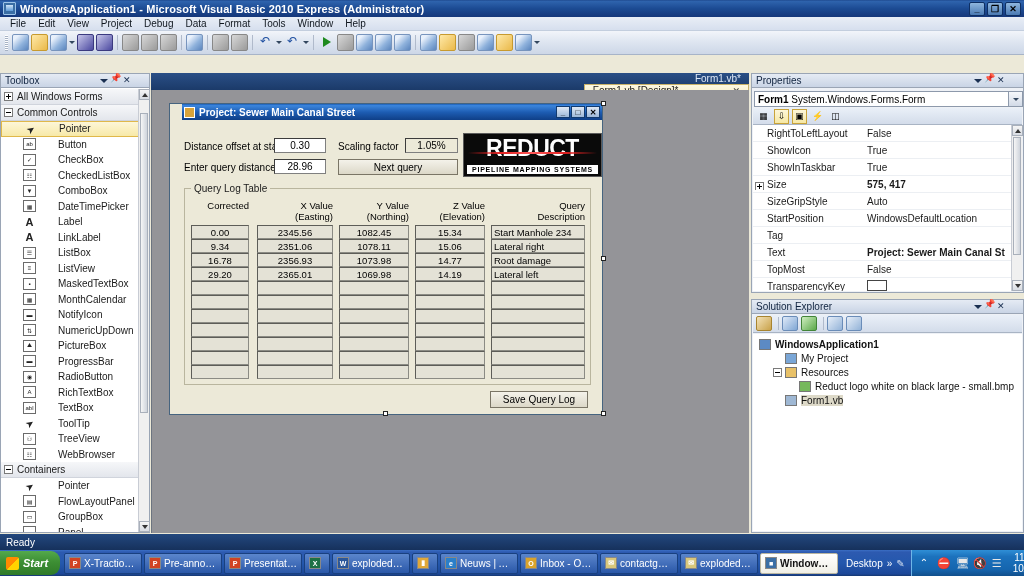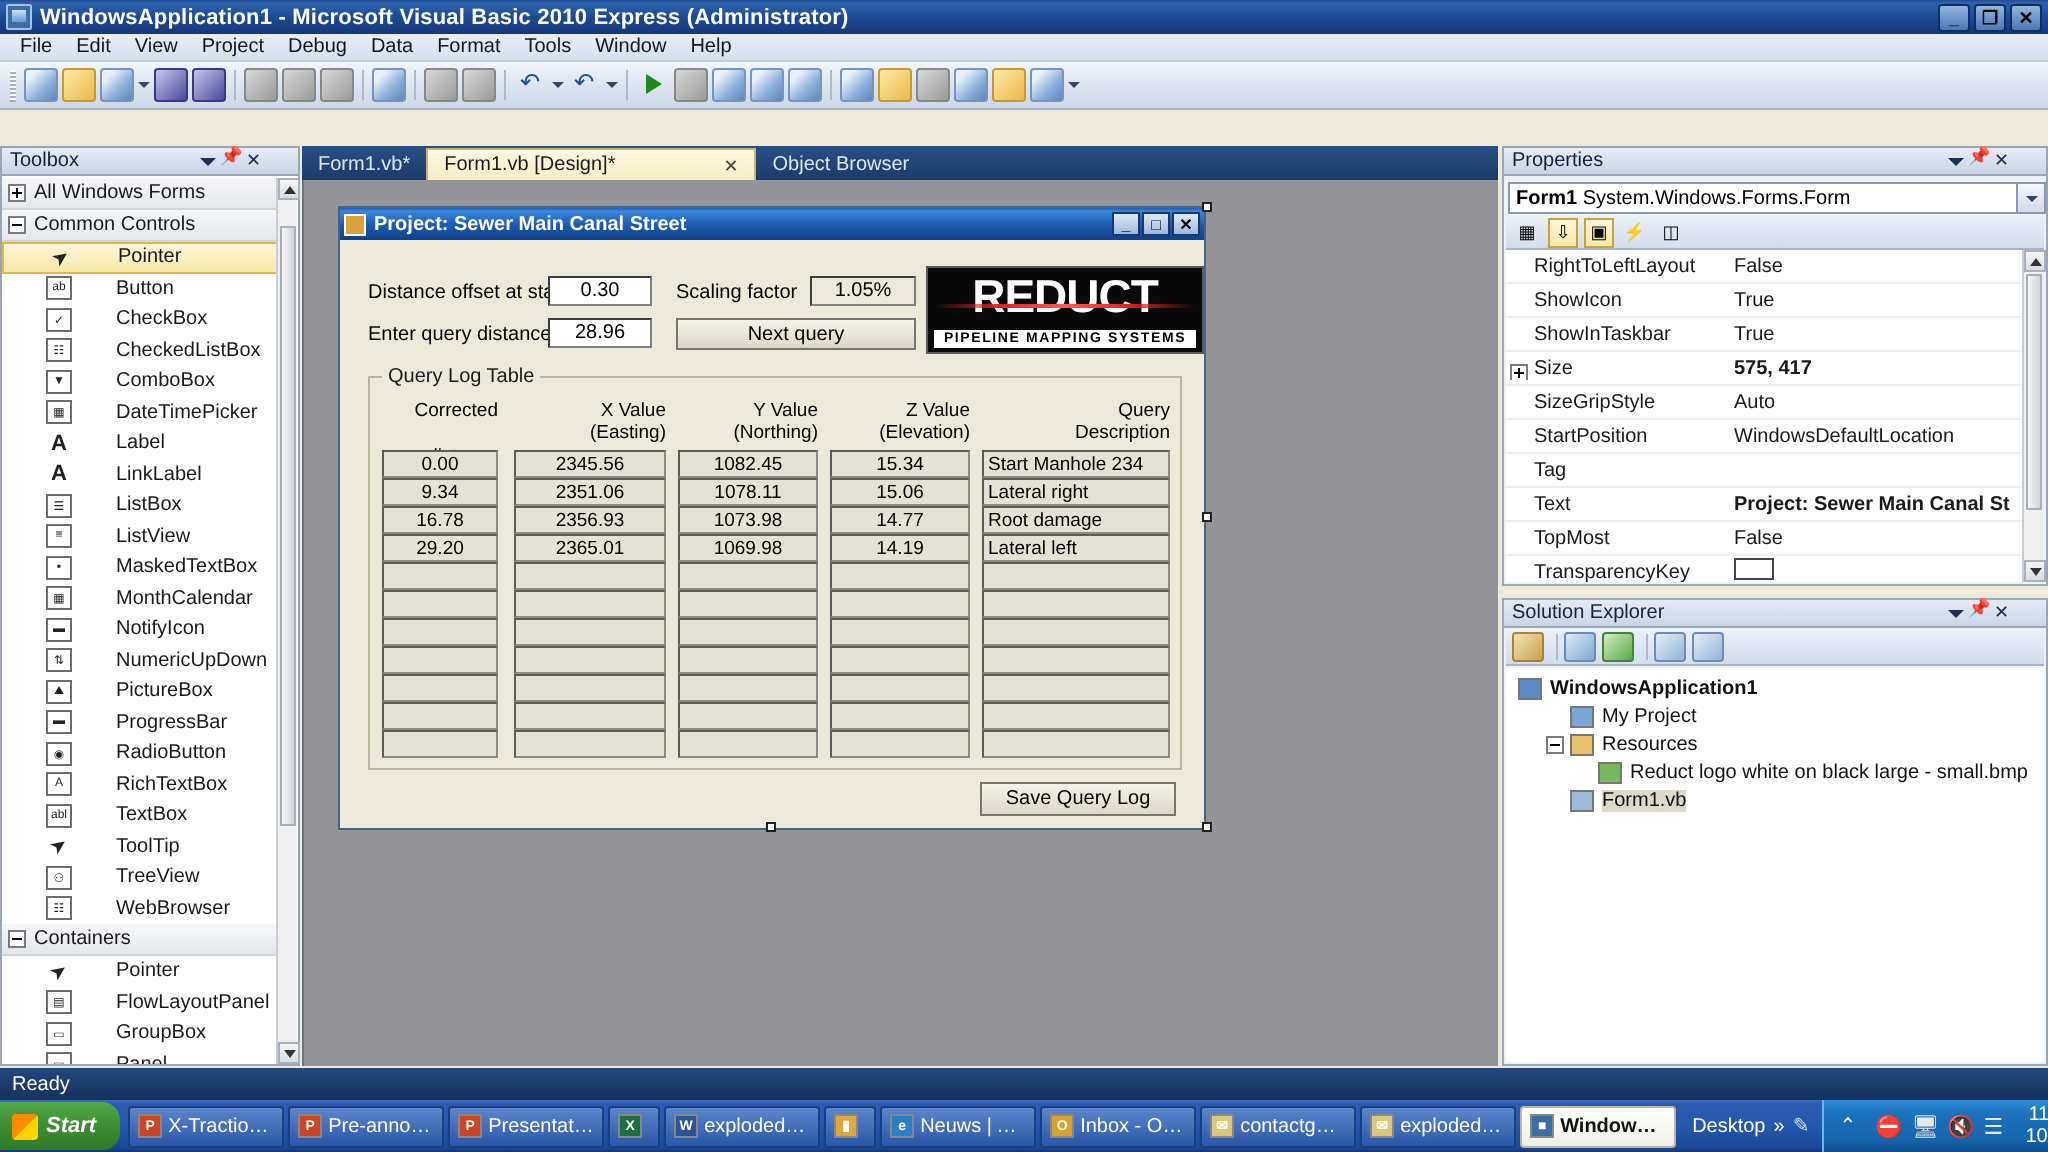--- a/index.html
+++ b/index.html
@@ -92,36 +92,36 @@
     background:linear-gradient(90deg,#f6f6f6,#cfd4dc); border:1px solid #a9b0bb;}
   .sb-arrow { position:absolute; left:0; width:11px; height:11px;
     background:linear-gradient(180deg,#f5f5f5,#d8dce3); border:1px solid #a9b0bb;}
   .sb-arrow.up { top:0; } .sb-arrow.down { bottom:0; }
   .sb-arrow:after{content:"";position:absolute;left:2px;}
   .sb-arrow.up:after{top:3px;border-bottom:4px solid #333;border-left:3.5px solid transparent;border-right:3.5px solid transparent;}
   .sb-arrow.down:after{top:3px;border-top:4px solid #333;border-left:3.5px solid transparent;border-right:3.5px solid transparent;}
 
   
   #tabstrip { position:absolute; left:151px; top:73px; width:598px; height:17px;
-    background:linear-gradient(180deg,#2a4f86,#1b3a69); display:flex; align-items:flex-end; }
+    background:linear-gradient(180deg,#2a4f86,#1b3a69); display:flex; align-items:flex-end;flex-direction:column; }
   .tab { height:15px; padding:0 8px; font-size:10px; display:flex; align-items:center;
     color:#dce7f7; white-space:nowrap;}
   .tab.active { background:linear-gradient(180deg,#fdf8e2,#f6edc4); color:#1a1a1a;
     border:1px solid #c9b36a; border-bottom:none; height:16px;gap:48px; }
   .tab .x { margin-left:6px; font-size:9px; color:#444; }
   #designer { position:absolute; left:151px; top:90px; width:598px; height:443px;
     background:#8b8d91; border-left:1px solid #6c7480; overflow:hidden; }
   #desinner { position:absolute; left:0; top:0; right:0; bottom:0; background:#949498; }
 
   
   #vbform { position:absolute; left:17px; top:13px; width:434px; height:312px;
     background:#ece9d8; border:1px solid #46647f; }
   .form-cap { height:16px;
     background:linear-gradient(180deg,#1c5fb8 0%,#3b85dc 10%,#1d5cb2 52%,#0f3f87 100%);
-    display:flex; align-items:center; color:#fff; font-size:10px; font-weight:bold; padding-left:2px;}
+    display:flex; align-items:center; color:#fff; font-size:10px; font-weight:bold; padding-left:2px;margin-left:12px;}
   .form-cap .fi { width:11px; height:11px; background:#d8a33a; border:1px solid #fff;
     margin-right:4px; flex:none; }
   .form-cap .ft { flex:1; white-space:nowrap; overflow:hidden; }
   .fbtns { display:flex; gap:1px; margin-right:2px; }
   .fbtn { width:14px; height:12px; background:linear-gradient(180deg,#dfe9f5,#9db8d8);
     border:1px solid #123a6e; font-size:8px; color:#000; text-align:center; line-height:12px; font-weight:bold;}
   .form-body { position:absolute; left:0; top:16px; right:0; bottom:0; background:#ece9d8; }
 
   .lbl { position:absolute; font-size:10px; color:#000; white-space:nowrap; }
   .tfield { position:absolute; background:#fff; border:1px solid #7f7f7f;

